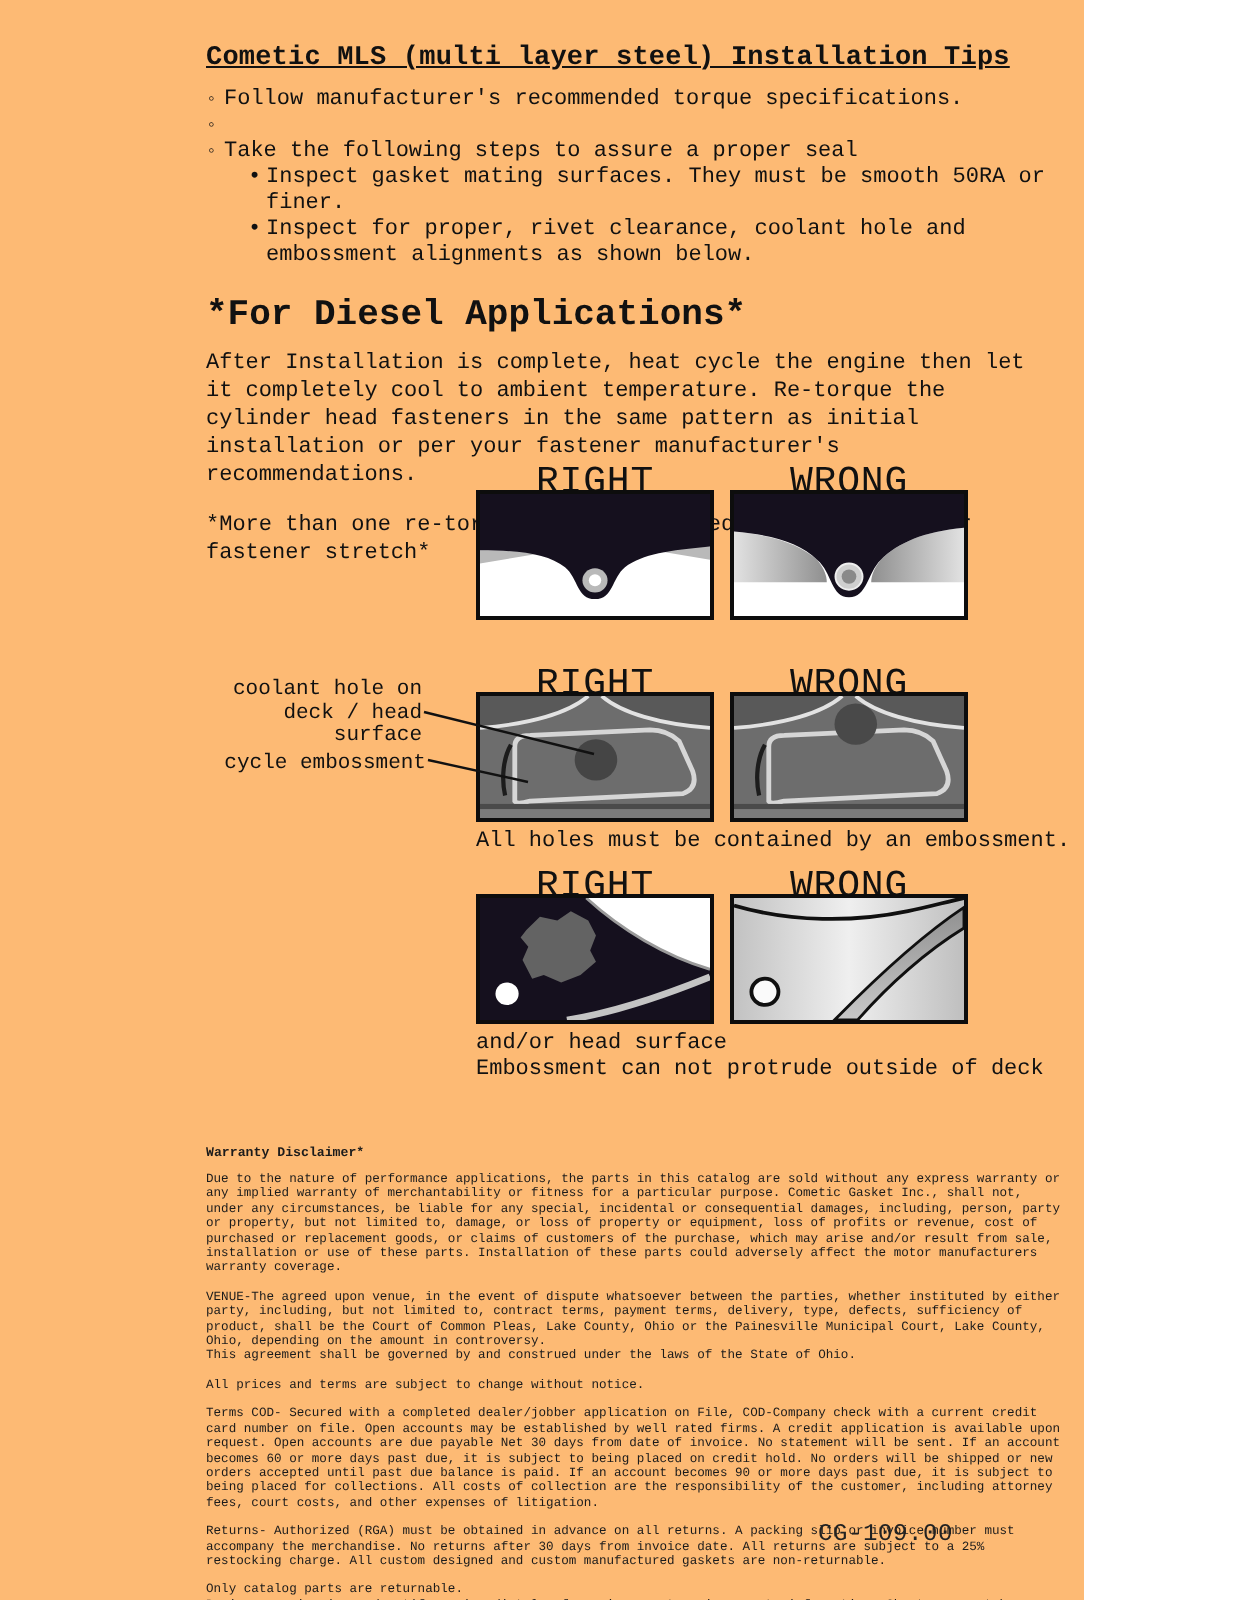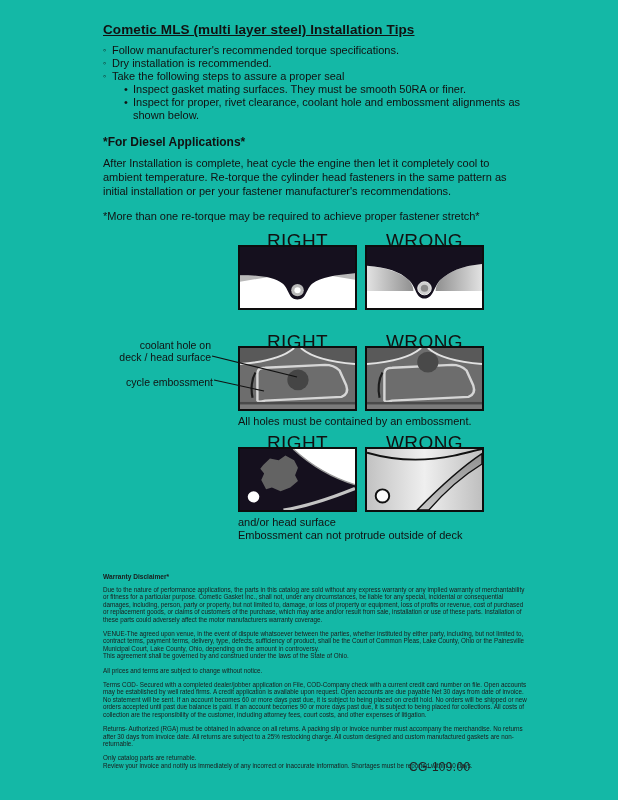--- a/index.html
+++ b/index.html
@@ -1,27 +1,27 @@
 <!DOCTYPE html>
 <html><head>
 <meta charset="utf-8">
 <style>
   html,body{margin:0;padding:0;background:#ffffff;}
   .page{
-    position:relative;width:618px;height:800px;background:#14b8a6;overflow:hidden;
-    font-family:Liberation Sans, sans-serif;color:#111;
+    position:relative;width:542px;height:800px;background:#fdba74;overflow:hidden;
+    font-family:Liberation Mono, monospace;color:#111;
   }
   
   .content{position:absolute;left:103px;top:22px;width:424px;}
   .doc-title{font-size:13.5px;font-weight:bold;text-decoration:underline;margin-bottom:7px;letter-spacing:.1px;}
   .bullet-line{font-size:11px;line-height:13px;display:flex;}
   .b-glyph{width:9px;flex:0 0 9px;font-size:9px;line-height:13px;}
   .sub{margin-left:21px;}
   .sub .b-glyph{font-size:11px;}
-  .diesel-head{font-size:12px;font-weight:bold;margin-top:13px;margin-bottom:7px;}
+  .diesel-head{font-size:18px;font-weight:bold;margin-top:13px;margin-bottom:7px;}
   .para{font-size:11px;line-height:14px;margin-bottom:11px;width:420px;}
   
   .rw-label{position:absolute;width:119px;text-align:center;font-size:19px;letter-spacing:.4px;color:#111;}
   .dbox{position:absolute;width:119px;height:65px;border:2.5px solid #0d0d0d;box-sizing:border-box;background:#fff;}
   .dbox svg{display:block;width:100%;height:100%;}
   .caption{position:absolute;left:238px;font-size:11px;line-height:13px;color:#111;width:300px;}
   .side-label{position:absolute;text-align:right;font-size:10.5px;line-height:11.5px;color:#111;}
   .leader-svg{position:absolute;left:205px;top:348px;width:100px;height:48px;pointer-events:none;}
   
   .disclaimer{position:absolute;left:103px;top:573px;width:427px;color:#1b1b1b;}
@@ -36,21 +36,20 @@
 
   <div class="content">
     <div class="doc-title">Cometic MLS (multi layer steel) Installation Tips</div>
 
     <div class="bullet-line">
       <span class="b-glyph">◦</span>
       <span>Follow manufacturer's recommended torque specifications.</span>
     </div>
     <div class="bullet-line">
       <span class="b-glyph">◦</span>
-      <span>Dry installation is recommended.</span>
     </div>
     <div class="bullet-line">
       <span class="b-glyph">◦</span>
       <span>Take the following steps to assure a proper seal</span>
     </div>
     <div class="bullet-line sub">
       <span class="b-glyph">•</span>
       <span>Inspect gasket mating surfaces.  They must be smooth 50RA or finer.</span>
     </div>
     <div class="bullet-line sub">

